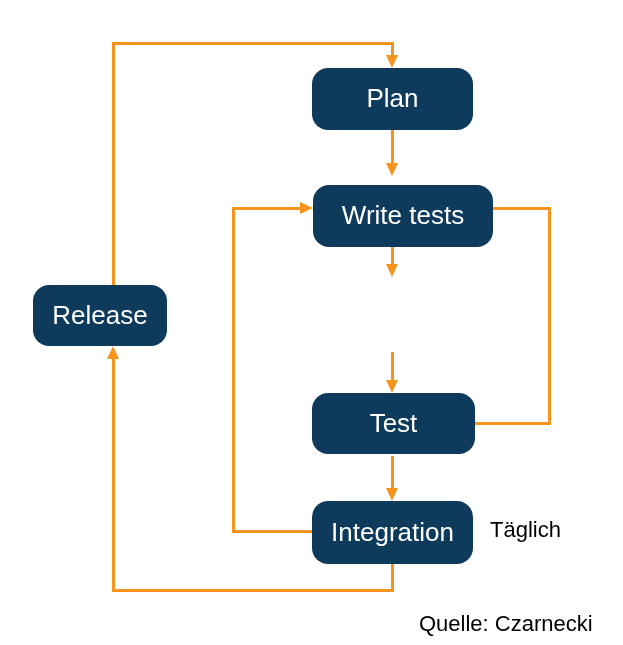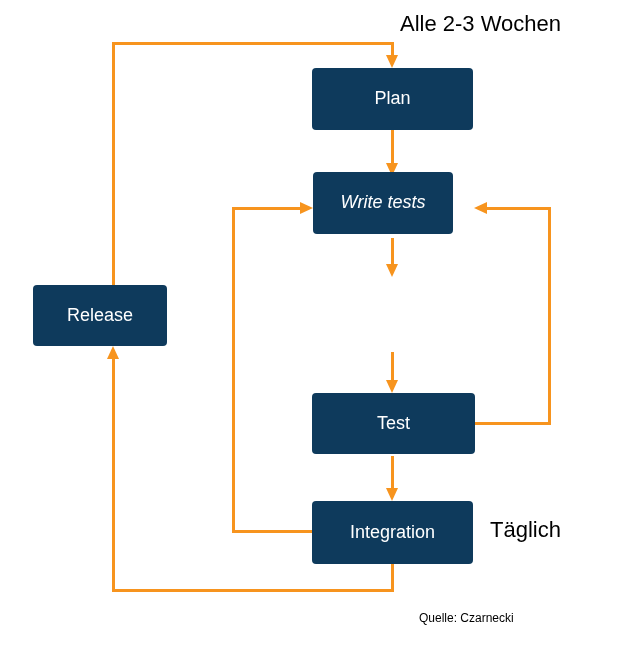--- a/index.html
+++ b/index.html
@@ -11,37 +11,37 @@
   .canvas {
     position: relative;
     width: 623px;
     height: 645px;
     background: #ffffff;
     overflow: hidden;
   }
   .node {
     position: absolute;
     background: #0E3A5C;
-    border-radius: 4px;
+    border-radius: 16px;
     color: #ffffff;
-    font-size: 18px;
+    font-size: 26px;
     display: flex;
     align-items: center;
     justify-content: center;
     text-align: center;
     line-height: 1.2;
     white-space: pre-line;
   }
   .note {
     position: absolute;
     color: #000000;
     font-size: 22px;
     white-space: nowrap;
   }
-  .note.small { font-size: 12px; }
+  .note.small { font-size: 22px; }
   .line {
     position: absolute;
     background: #F7941E;
   }
   .arrow {
     position: absolute;
     width: 0;
     height: 0;
   }
   .arrow.down {
@@ -63,21 +63,20 @@
     border-top: 6px solid transparent;
     border-bottom: 6px solid transparent;
     border-left: 13px solid #F7941E;
   }
 </style>
 </head>
 <body>
 
 <div class="canvas">
 
-  <div class="note" style="left:400px; top:11px;">Alle 2-3 Wochen</div>
   <div class="note" style="left:490px; top:517px;">Täglich</div>
   <div class="note small" style="left:419px; top:611px;">Quelle: Czarnecki</div>
 
   <div class="line" style="left:112px; top:42px; width:3px; height:243px;"></div>
   <div class="line" style="left:112px; top:42px; width:282px; height:3px;"></div>
   <div class="line" style="left:391px; top:42px; width:3px; height:14px;"></div>
   <div class="arrow down" style="left:386px; top:55px;"></div>
 
   <div class="line" style="left:391px; top:130px; width:3px; height:34px;"></div>
   <div class="arrow down" style="left:386px; top:163px;"></div>
@@ -100,18 +99,18 @@
   <div class="line" style="left:232px; top:207px; width:3px; height:326px;"></div>
   <div class="line" style="left:232px; top:207px; width:69px; height:3px;"></div>
   <div class="arrow right" style="left:300px; top:202px;"></div>
 
   <div class="line" style="left:391px; top:564px; width:3px; height:28px;"></div>
   <div class="line" style="left:112px; top:589px; width:282px; height:3px;"></div>
   <div class="line" style="left:112px; top:358px; width:3px; height:234px;"></div>
   <div class="arrow up" style="left:107px; top:346px;"></div>
 
   <div class="node" style="left:312px; top:68px; width:161px; height:62px;">Plan</div>
-  <div class="node" style="left:313px; top:172px; width:140px; height:62px;font-style:italic;">Write tests</div>
+  <div class="node" style="left:313px; top:185px; width:180px; height:62px;">Write tests</div>
   <div class="node" style="left:312px; top:393px; width:163px; height:61px;">Test</div>
   <div class="node" style="left:312px; top:501px; width:161px; height:63px;">Integration</div>
   <div class="node" style="left:33px; top:285px; width:134px; height:61px;">Release</div>
 
 </div>
 
 </body></html>

